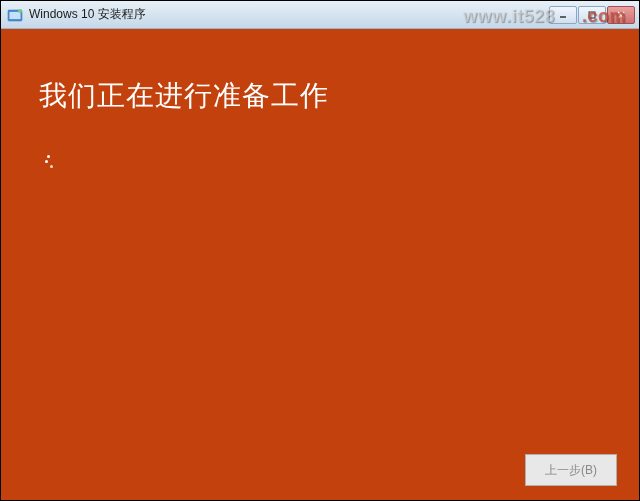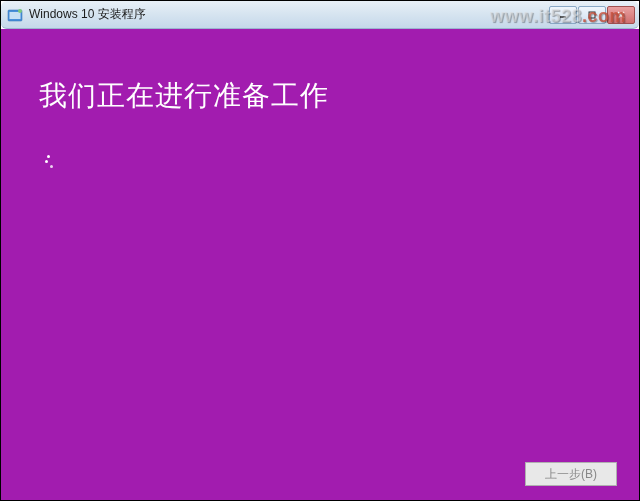--- a/index.html
+++ b/index.html
@@ -20,21 +20,20 @@
       flex-direction: column;
     }
     .titlebar {
       height: 28px;
       background: linear-gradient(to bottom, #e8f0f7 0%, #d6e4f0 50%, #c5d8ea 100%);
       border-bottom: 1px solid #9bb5cf;
       display: flex;
       align-items: center;
       padding: 0 4px 0 6px;
       position: relative;
-      border-radius: 6px;
     }
     .titlebar-icon {
       width: 16px;
       height: 16px;
       margin-right: 6px;
       flex-shrink: 0;
     }
     .titlebar-text {
       font-size: 12px;
       color: #1a1a1a;
@@ -54,21 +53,21 @@
       align-items: center;
       justify-content: center;
       cursor: pointer;
     }
     .win-btn.close {
       background: linear-gradient(to bottom, #e9a0a0, #d07070);
       border-color: #a05050;
     }
     .content-area {
       flex: 1;
-      background: #a21caf;
+      background: #c2410c;
       position: relative;
       color: #fff;
       padding: 48px 38px 20px 38px;
       display: flex;
       flex-direction: column;
     }
     .main-heading {
       font-size: 28px;
       font-weight: 400;
       color: #fff;
@@ -95,21 +94,21 @@
     .spinner .d3 { top: 12px; left: 5px; opacity: 0.8; }
     .footer-buttons {
       position: absolute;
       bottom: 14px;
       right: 22px;
       display: flex;
       gap: 10px;
     }
     .nav-button {
       width: 92px;
-      height: 24px;
+      height: 32px;
       background: #e8e8e8;
       border: 1px solid #b0b0b0;
       font-size: 12px;
       color: #222;
       display: flex;
       align-items: center;
       justify-content: center;
       cursor: pointer;
       font-family: inherit;
     }
@@ -122,21 +121,21 @@
       top: 6px;
       right: 14px;
       font-size: 18px;
       font-weight: bold;
       color: rgba(220,220,220,0.55);
       text-shadow: 1px 1px 1px rgba(0,0,0,0.3);
       letter-spacing: 0.5px;
       z-index: 10;
       pointer-events: none;
     }
-    .watermark .alt { color: rgba(200,80,60,0.8); }
+    .watermark .alt { color: rgba(200,80,60,0.8); padding-left: 27px; }
   </style>
 </head>
 <body>
 
 <div class="outer-frame">
   <div class="titlebar">
     <span class="titlebar-icon">
       <svg viewBox="0 0 16 16" width="16" height="16">
         <rect x="1" y="3" width="14" height="11" rx="1" fill="#4a90d9" stroke="#2a6bb0" stroke-width="0.5"></rect>
         <rect x="2.5" y="5" width="11" height="7" fill="#c8e0f5"></rect>

